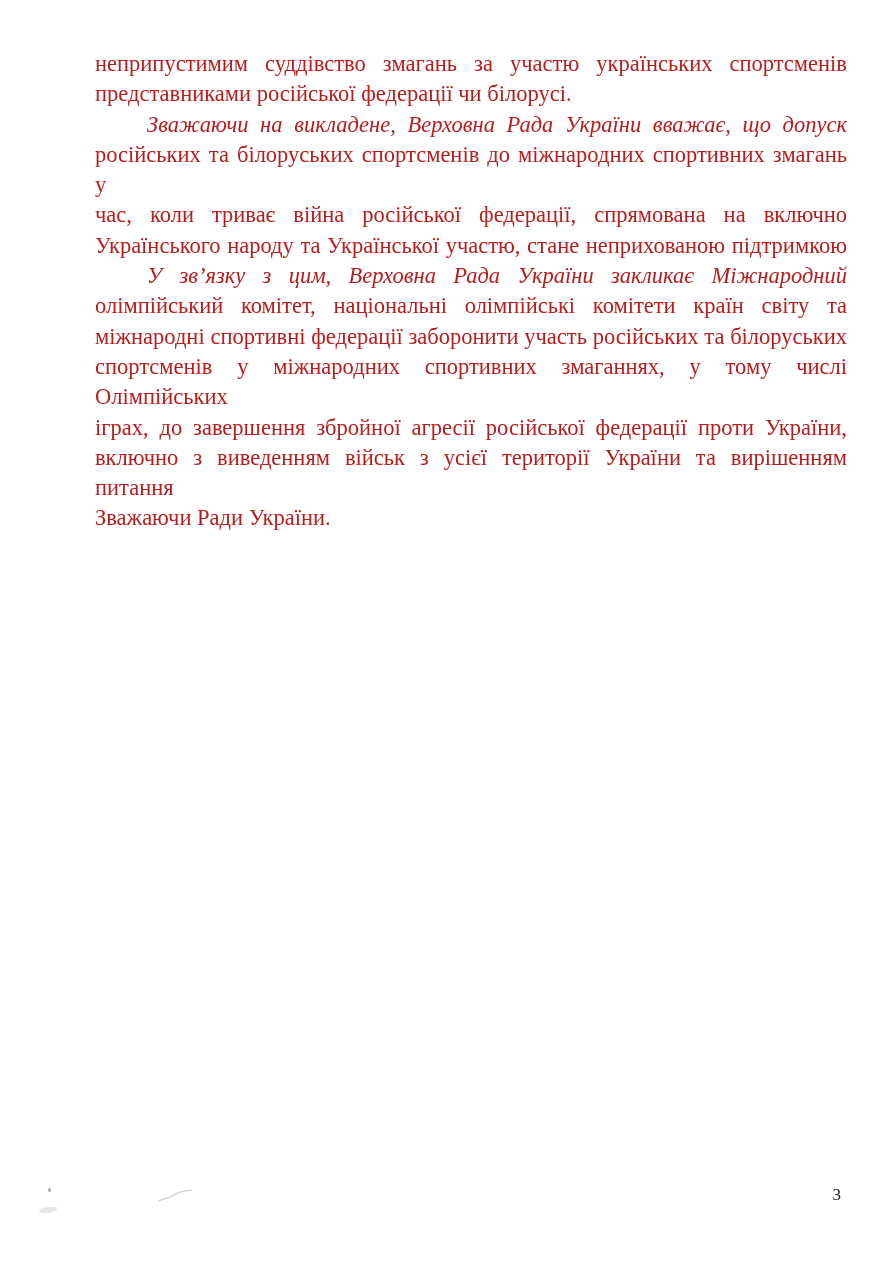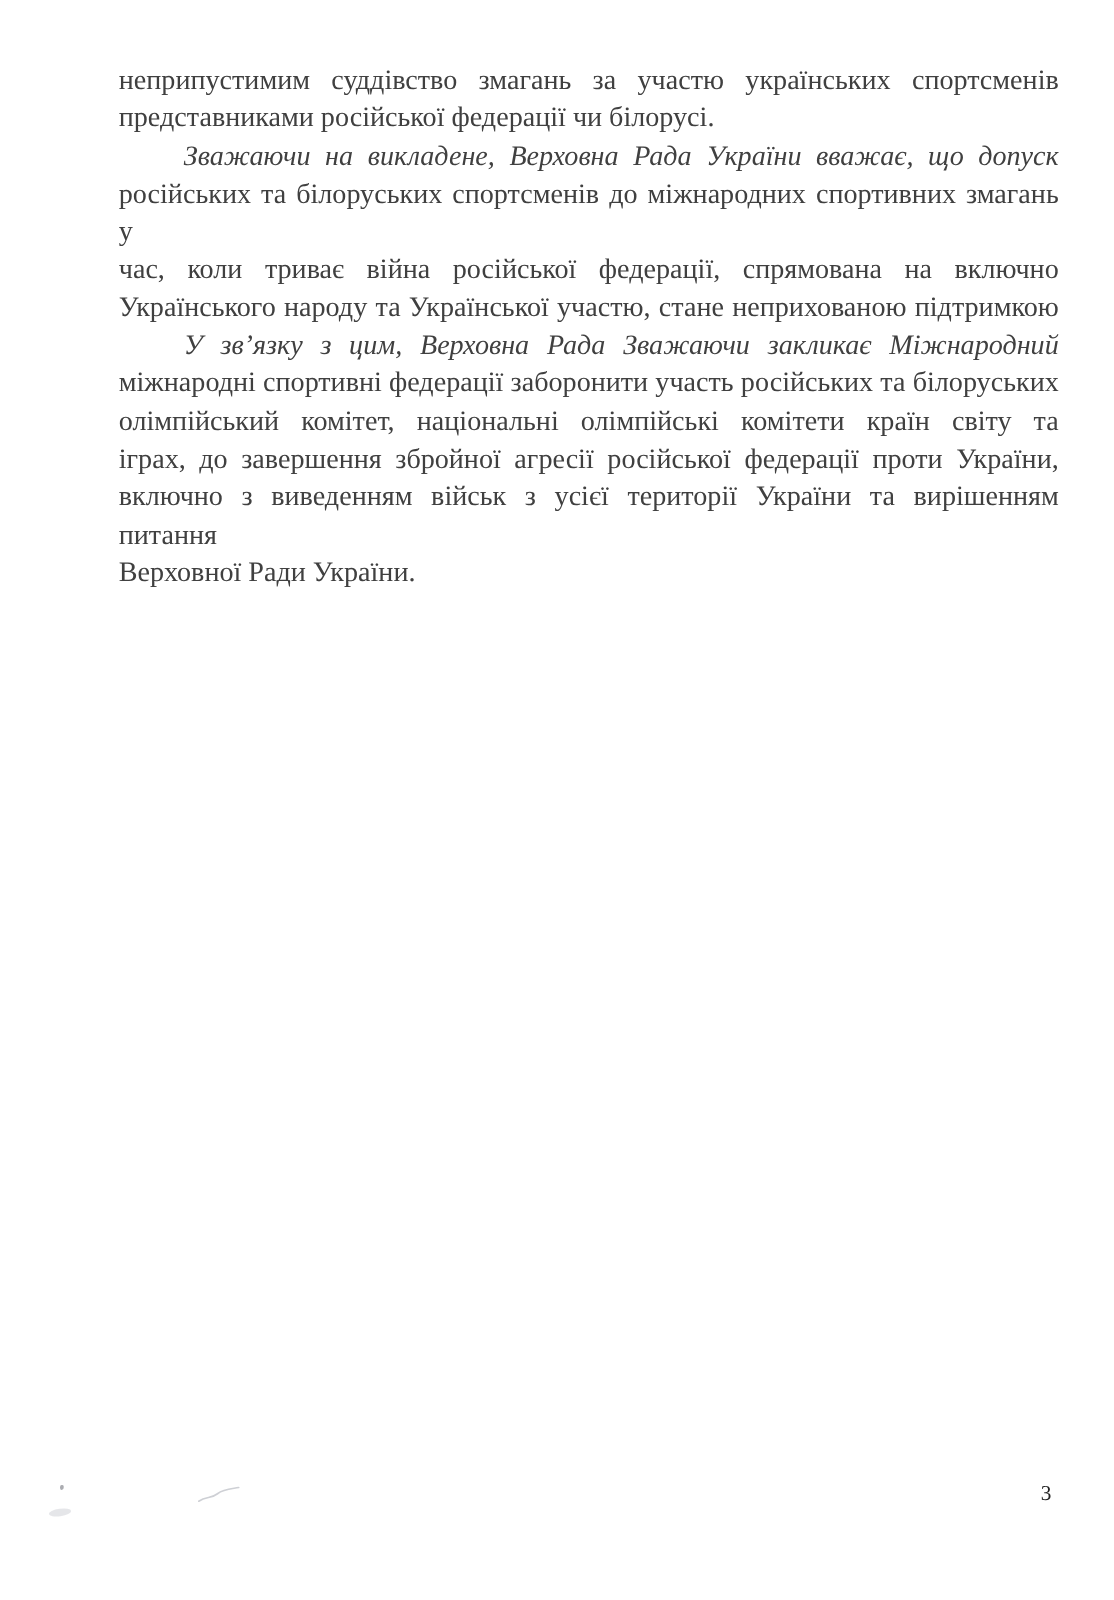--- a/index.html
+++ b/index.html
@@ -16,21 +16,21 @@
     font-family: "Liberation Serif", "DejaVu Serif", serif;
     color: #1c1c1c;
   }
   .doc-text {
     position: absolute;
     left: 95px;
     width: 752px;
     top: 49px;
     font-size: 22.5px;
     line-height: 30.3px;
-    color: #404040;
+    color: #b91c1c;
   }
   .paragraph { margin: 0; padding: 0; }
   .line {
     white-space: normal;
     overflow: hidden;
   }
   .line.just {
     text-align: justify;
     text-align-last: justify;
   }
@@ -85,28 +85,29 @@
         <div class="line just">неприпустимим суддівство змагань за участю українських спортсменів</div>
         <div class="line last">представниками російської федерації чи білорусі.</div>
       </div>
       <div class="paragraph">
         <div class="line just indent">Зважаючи на викладене, Верховна Рада України вважає, що допуск</div>
         <div class="line just">російських та білоруських спортсменів до міжнародних спортивних змагань у</div>
         <div class="line just">час, коли триває війна російської федерації, спрямована на включно</div>
         <div class="line just">Українського народу та Української участю, стане неприхованою підтримкою</div>
       </div>
       <div class="paragraph">
-        <div class="line just indent">У зв’язку з цим, Верховна Рада Зважаючи закликає Міжнародний</div>
+        <div class="line just indent">У зв’язку з цим, Верховна Рада України закликає Міжнародний</div>
+        <div class="line just">олімпійський комітет, національні олімпійські комітети країн світу та</div>
         <div class="line just">міжнародні спортивні федерації заборонити участь російських та білоруських</div>
-        <div class="line just">олімпійський комітет, національні олімпійські комітети країн світу та</div>
+        <div class="line just">спортсменів у міжнародних спортивних змаганнях, у тому числі Олімпійських</div>
         <div class="line just">іграх, до завершення збройної агресії російської федерації проти України,</div>
         <div class="line just">включно з виведенням військ з усієї території України та вирішенням питання</div>
       </div>
       <div class="paragraph">
-        <div class="line last">Верховної Ради України.</div>
+        <div class="line last">Зважаючи Ради України.</div>
       </div>
     </div>
 
   <div class="page-number">3</div>
 
   <div class="artifact artifact-dot"></div>
 
   <div class="artifact artifact-squiggle">
     <svg width="34" height="16" viewBox="0 0 34 16">
       <path d="M1 13 C 7 9, 11 11, 16 7 S 28 3, 33 2" fill="none" stroke="#c6c8ce" stroke-width="1.3" stroke-linecap="round"></path>

